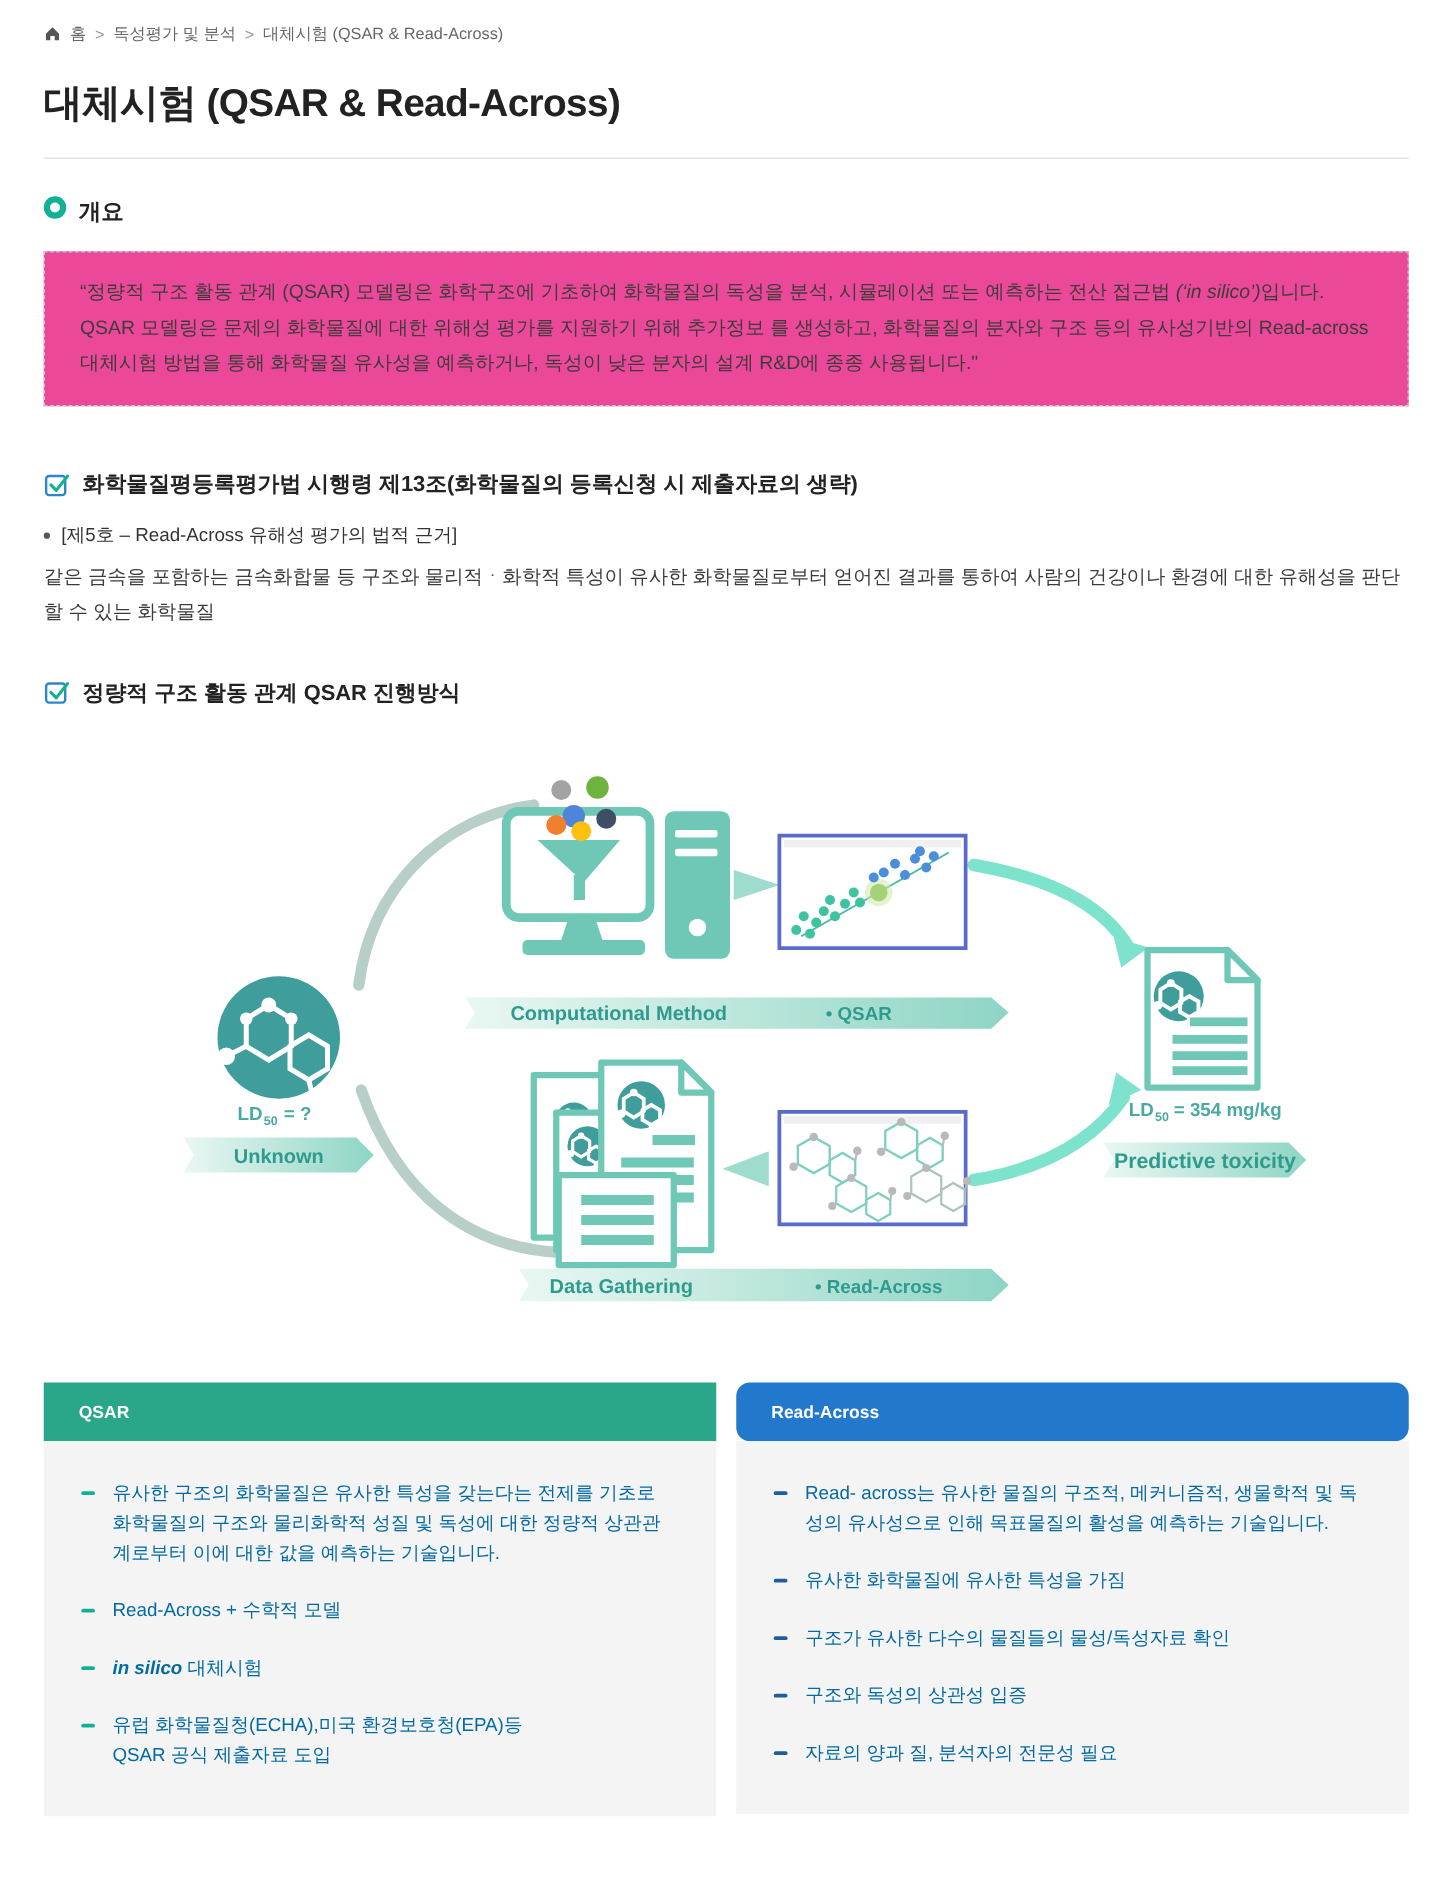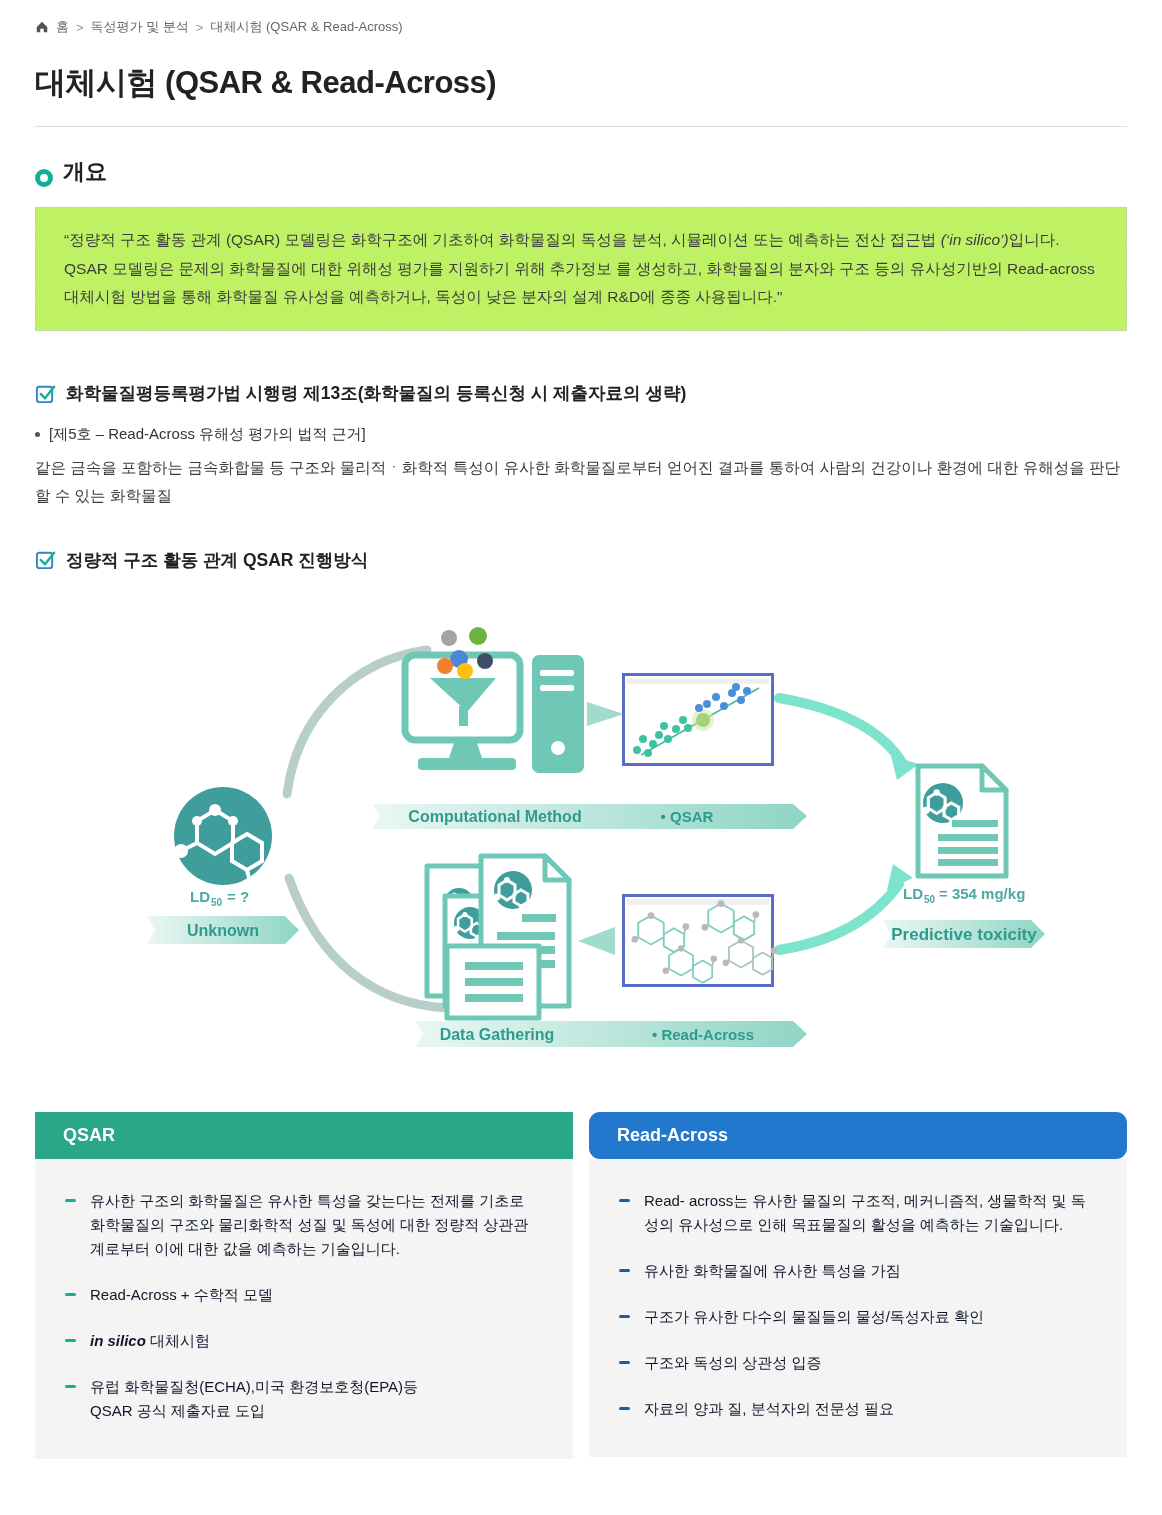--- a/index.html
+++ b/index.html
@@ -6,45 +6,45 @@
   body{width:1162px;font-family:"Liberation Sans","DejaVu Sans",sans-serif;color:#333;}
   .page{padding:18px 35px 40px;box-sizing:border-box;}
   
   .breadcrumb{display:flex;align-items:center;gap:7px;font-size:13px;color:#666;}
   .breadcrumb .crumb{color:#666;}
   .breadcrumb .sep{color:#999;}
   
   .title{font-size:31px;font-weight:700;color:#222;margin:26px 0 22px;letter-spacing:-0.5px;}
   .hr{border-bottom:1px solid #ddd;margin-bottom:30px;}
   
-  .sec-h1{display:flex;align-items:flex-end;gap:10px;font-size:22px;font-weight:700;color:#222;}
+  .sec-h1{display:flex;align-items:flex-start;gap:10px;font-size:18px;font-weight:700;color:#222;}
   .donut{width:8px;height:8px;border:5px solid var(--teal,#12b097);border-radius:50%;display:inline-block;}
   .sec-h2{display:flex;align-items:center;gap:10px;font-size:17.5px;font-weight:700;color:#222;margin:38px 0 6px;}
   .chk{display:inline-flex;}
   
-  .quote-box{border:1px dashed #c8c8c8;background:#bef264;padding:18px 28px;margin:20px 0 50px;
+  .quote-box{border:1px dashed #c8c8c8;background:#ec4899;padding:18px 28px;margin:20px 0 50px;
              font-size:15.5px;line-height:1.85;color:#3c3c3c;}
   .em-i{font-style:italic;}
   .em-b{font-style:italic;font-weight:700;margin-top:36px;}
   
   .bullet-line{display:flex;align-items:center;gap:9px;font-size:15px;color:#333;margin:20px 0 10px;}
   .bullet-dot{width:5px;height:5px;border-radius:50%;background:#555;flex:0 0 auto;}
   .para{font-size:15.5px;color:#3b3b3b;line-height:1.8;margin:4px 0 10px;}
   
   .diagram{display:block;margin:26px 0 44px;}
   svg text{font-family:inherit;}
   
   .cards{display:grid;grid-template-columns:1fr 1fr;gap:16px;margin-top:12px;}
   .card-header{height:47px;display:flex;align-items:center;padding:0 28px;color:#fff;
-               font-size:18px;font-weight:700;}
+               font-size:14px;font-weight:700;}
   .card.qsar .card-header{background:var(--qsar-accent,#2aa788);}
   .card.ra .card-header{background:var(--readacross-accent,#2278cc);border-radius:11px;}
   .card-body{background:#f4f4f4;padding:30px 30px 36px;min-height:255px;box-sizing:border-box;}
   .card ul{list-style:none;margin:0;padding:0;display:flex;flex-direction:column;gap:22px;}
-  .card li{display:flex;gap:14px;font-size:15px;line-height:1.6;color:#0f172a;}
+  .card li{display:flex;gap:14px;font-size:15px;line-height:1.6;color:#0369a1;}
   .dash{flex:0 0 11px;height:3px;border-radius:2px;margin-top:10px;}
   .card.qsar .dash{background:var(--teal,#12b097);}
   .card.ra .dash{background:var(--navy-dash,#1f5c99);}
   .txt{white-space:pre-line;}
 </style>
 </head>
 <body>
 
 <div class="page">
 

